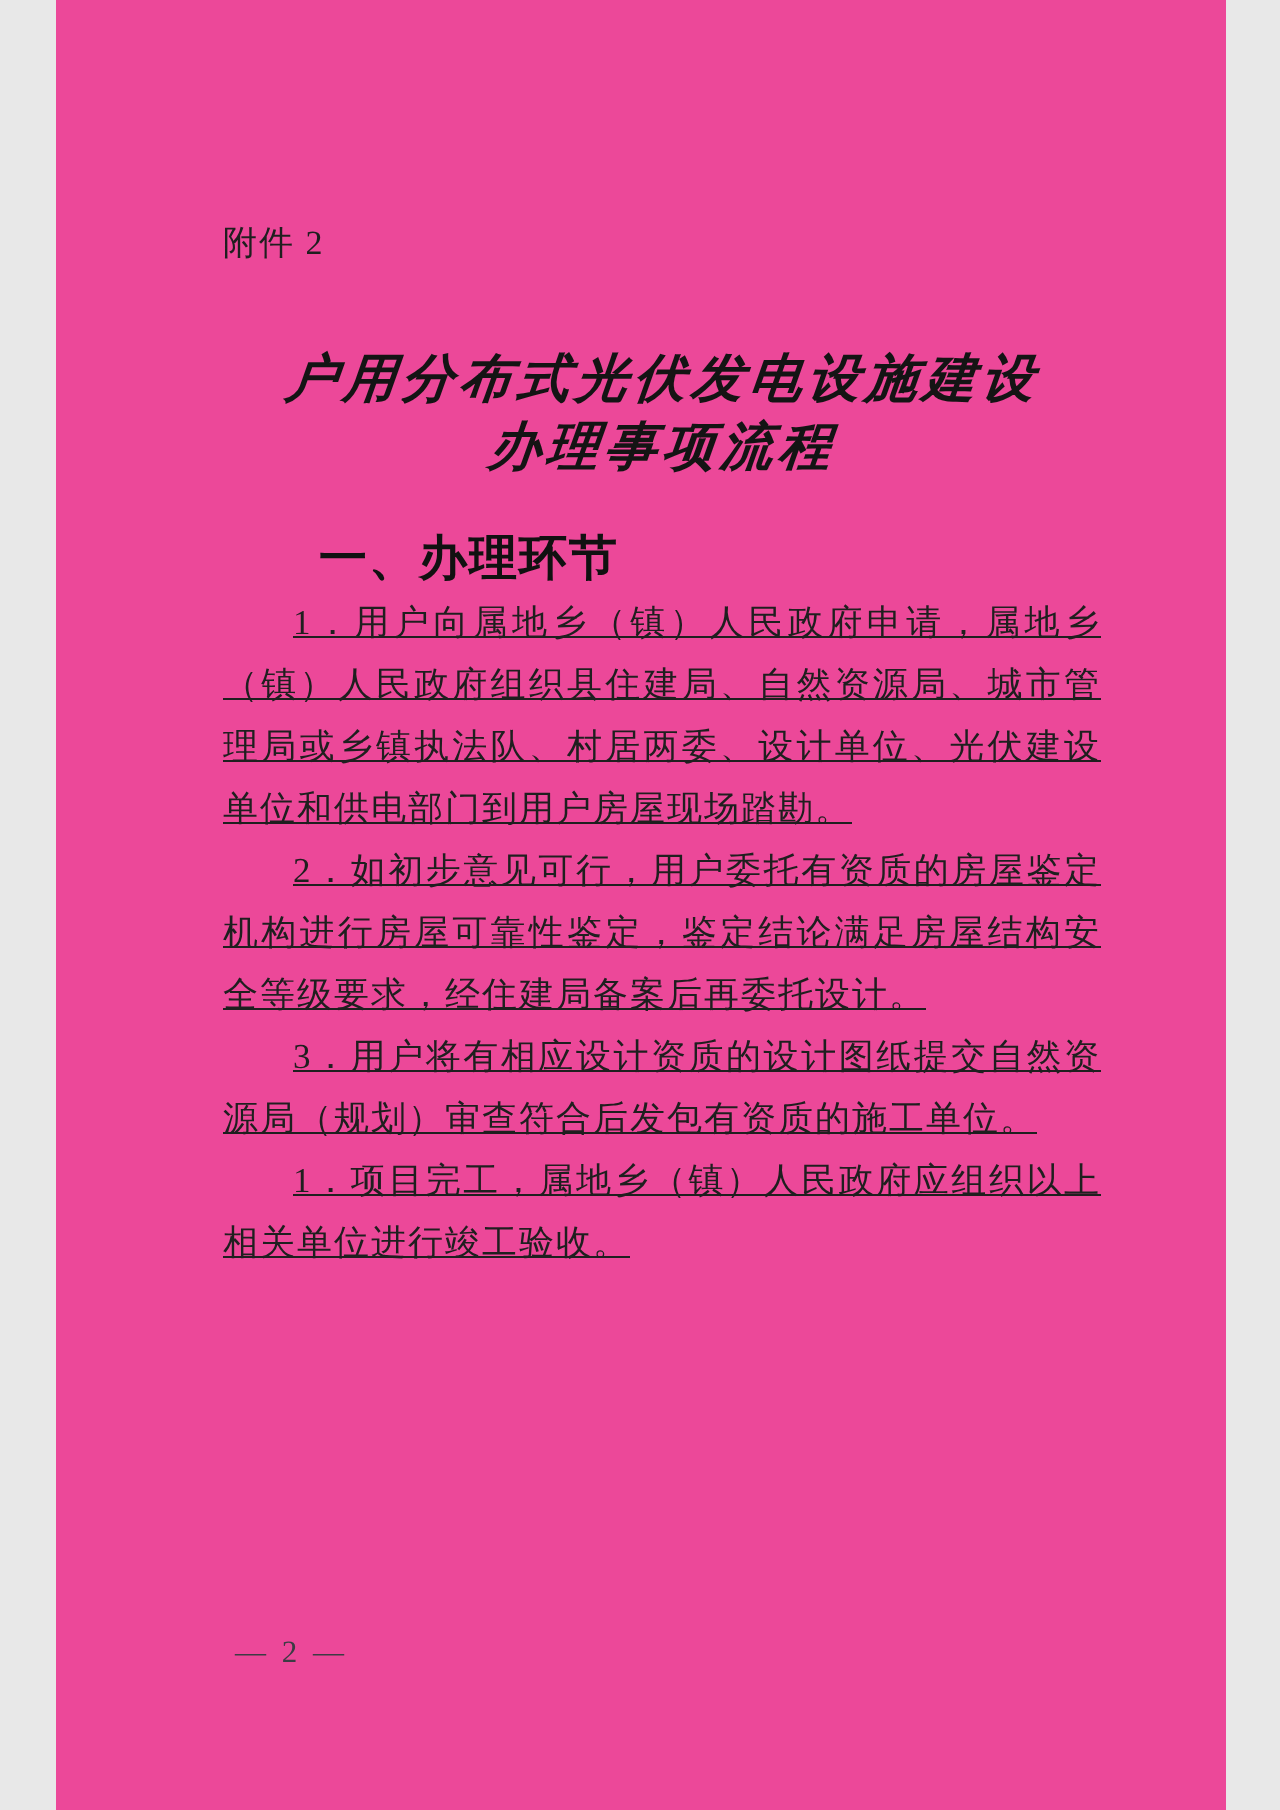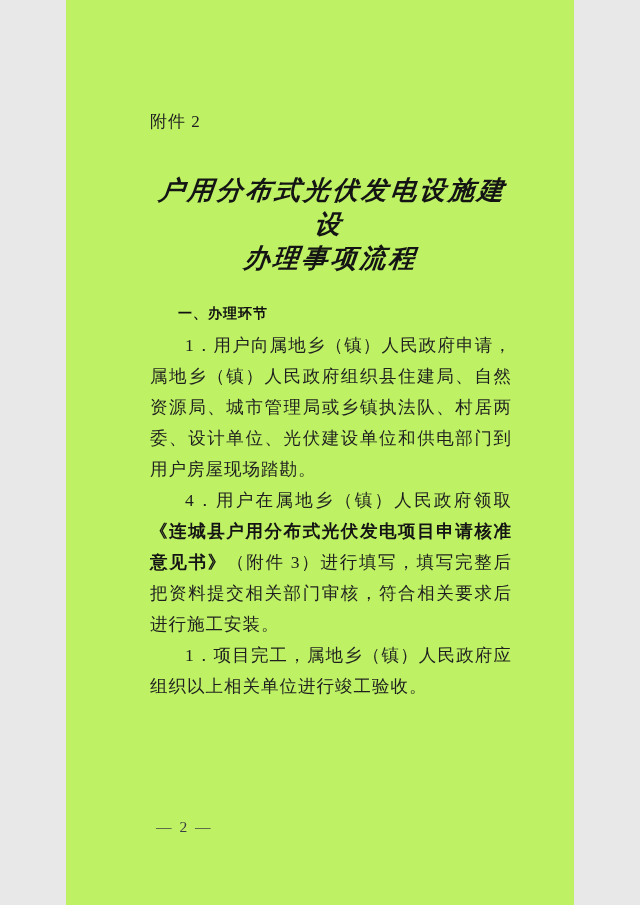--- a/index.html
+++ b/index.html
@@ -2,24 +2,24 @@
 <html><head>
 <meta charset="utf-8">
 <style>
   html, body {
     margin: 0;
     padding: 0;
     background: #e8e8e8;
   }
   .page {
     position: relative;
-    width: 508px;
+    width: 585px;
     height: 905px;
     margin: 0 auto;
-    background: #bef264;
+    background: #ec4899;
     box-sizing: border-box;
     padding: 113px 62px 0 84px;
     color: #1f1f1f;
     font-family: "Liberation Serif", "DejaVu Serif", serif;
     overflow: hidden;
   }
   .attachment-label {
     font-size: 17px;
     line-height: 18px;
     letter-spacing: 1px;
@@ -34,36 +34,37 @@
     line-height: 34px;
     letter-spacing: 3px;
     color: #141414;
   }
   .doc-title .tline {
     display: block;
     transform: skewX(-6deg);
   }
   .section-heading {
     margin-top: 24px;
-    font-family: Liberation Mono, monospace;
+    font-family: Liberation Serif, serif;
     font-weight: bold;
-    font-size: 14px;
+    font-size: 24px;
     line-height: 31px;
     letter-spacing: 1px;
     text-indent: 2em;
     color: #111;
   }
   .body-text p {
     margin: 0;
     font-size: 17.5px;
     line-height: 31px;
     letter-spacing: 1px;
     text-align: justify;
     text-justify: inter-ideograph;
     text-indent: 2em;
+    text-decoration: underline;
   }
   .body-text b.book-title {
     font-weight: bold;
     color: #141414;
   }
   .page-number {
     position: absolute;
     left: 90px;
     top: 818px;
     font-size: 15.5px;
@@ -81,23 +82,24 @@
   <div class="doc-title">
     <span class="tline">户用分布式光伏发电设施建设</span>
     <span class="tline">办理事项流程</span>
   </div>
 
   <div class="section-heading">一、办理环节</div>
 
   <div class="body-text">
     <p><span>1．用户向属地乡（镇）人民政府申请，属地乡（镇）人民政府组织县住建局、自然资源局、城市管理局或乡镇执法队、村居两委、设计单位、光伏建设单位和供电部门到用户房屋现场踏勘。</span></p>
 
+    <p><span>2．如初步意见可行，用户委托有资质的房屋鉴定机构进行房屋可靠性鉴定，鉴定结论满足房屋结构安全等级要求，经住建局备案后再委托设计。</span></p>
 
+    <p><span>3．用户将有相应设计资质的设计图纸提交自然资源局（规划）审查符合后发包有资质的施工单位。</span></p>
 
-    <p><span>4．用户在属地乡（镇）人民政府领取</span><b class="book-title">《连城县户用分布式光伏发电项目申请核准意见书》</b><span>（附件 3）进行填写，填写完整后把资料提交相关部门审核，符合相关要求后进行施工安装。</span></p>
 
     <p><span>1．项目完工，属地乡（镇）人民政府应组织以上相关单位进行竣工验收。</span></p>
 
   </div>
 
   <div class="page-number">— 2 —</div>
 
 </div>
 
 </body></html>

